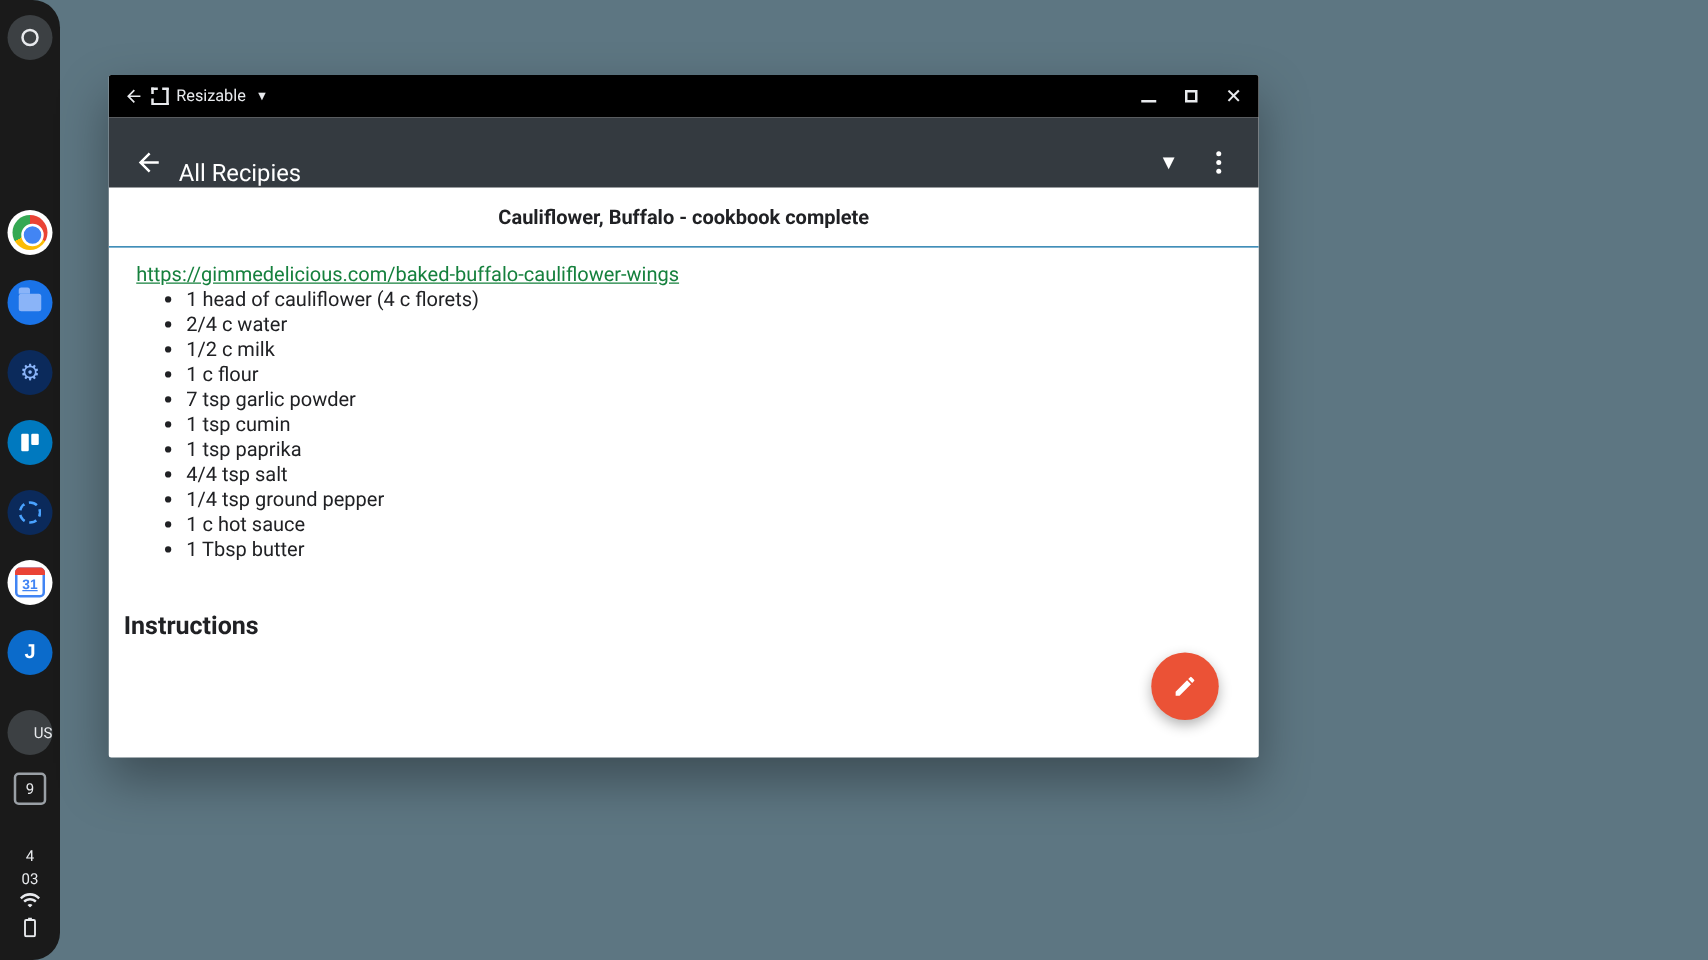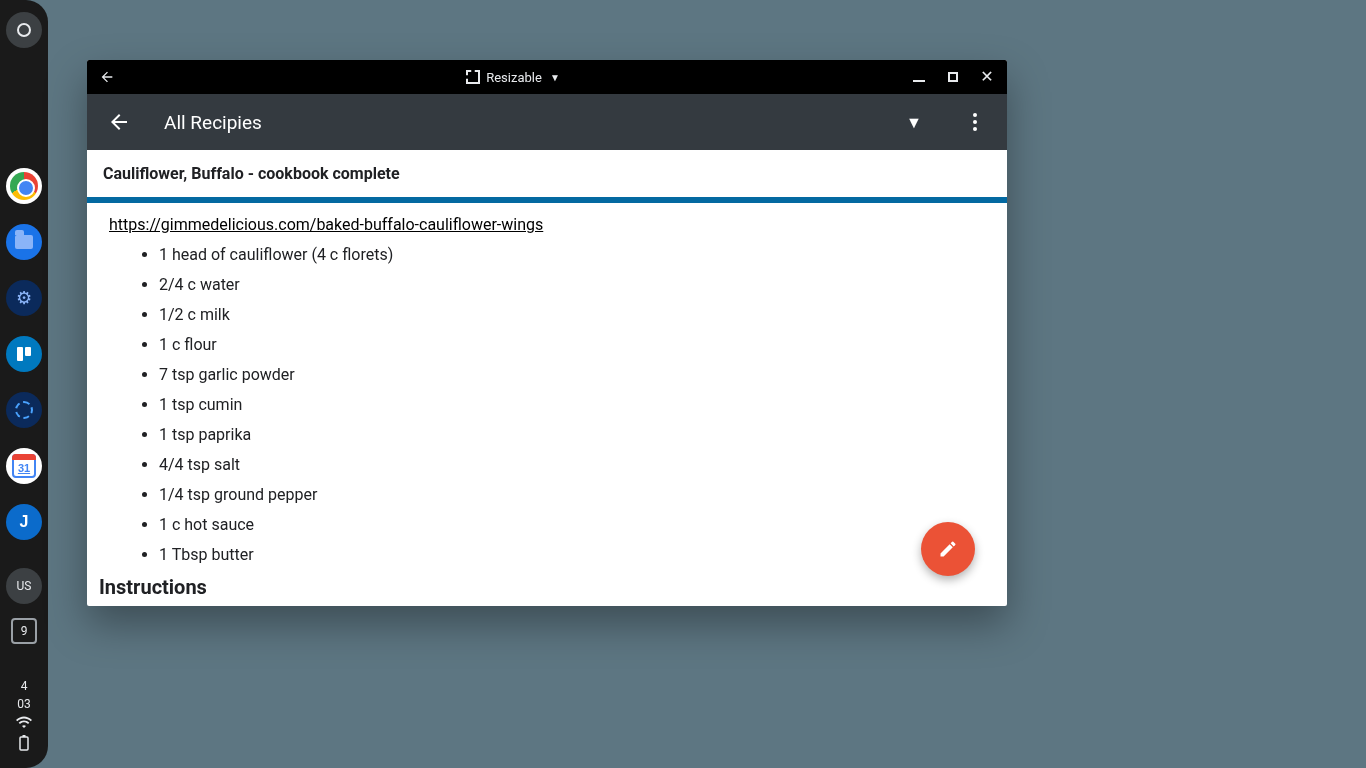--- a/index.html
+++ b/index.html
@@ -46,21 +46,21 @@
   .shelf .trello { background: #0079bf; }
   .shelf .signal { background: #0b2a5b; }
   .shelf .cal    { background: #fff; }
   .shelf .joplin { background: #0b6bcb; color: #fff; font-weight: bold; }
   .shelf .us-pill {
     width: 36px; height: 36px;
     border-radius: 50%;
     background: #3c4043;
     color: #e8eaed;
     font-size: 12px;
-    display: flex; align-items: center; justify-content: center;
+    display: flex; align-items: center; justify-content: flex-end;
     margin-top: 18px;
     cursor: pointer;
   }
   .shelf .date-box {
     width: 26px; height: 26px;
     border: 2px solid #9aa0a6;
     border-radius: 4px;
     color: #e8eaed;
     font-size: 12px;
     display: flex; align-items: center; justify-content: center;
@@ -119,72 +119,72 @@
   }
   .titlebar {
     height: 34px;
     background: #000;
     display: flex; align-items: center;
     color: #e8eaed;
     font-size: 13px;
     padding: 0 6px;
   }
   .titlebar .tb-left { display: flex; align-items: center; gap: 6px; }
-  .titlebar .tb-center { flex: 1; display: flex; align-items: center; justify-content: center; gap: 6px; cursor: pointer; }
+  .titlebar .tb-center { flex: 1; display: flex; align-items: center; justify-content: flex-start; gap: 6px; cursor: pointer; }
   .titlebar .tb-right { display: flex; align-items: center; gap: 6px; }
   .titlebar .tb-btn { width: 28px; height: 28px; display: flex; align-items: center; justify-content: center; cursor: pointer; color: #e8eaed; font-size: 14px; }
   .titlebar .resiz-icon {
     width: 14px; height: 14px;
     border: 2px dashed #e8eaed;
     border-right-style: solid;
     border-bottom-style: solid;
   }
   .titlebar .caret-down { font-size: 10px; margin-left: 2px; }
   .titlebar .min-line { width: 12px; height: 2px; background: #e8eaed; margin-top: 8px; }
   .titlebar .max-box { width: 10px; height: 10px; border: 2px solid #e8eaed; }
   .titlebar .close-x { font-size: 16px; line-height: 1; }
 
   .appbar {
     height: 56px;
     background: #343a40;
-    display: flex; align-items: center;
+    display: flex; align-items: flex-end;
     padding: 0 12px;
     color: #fff;
-    gap: 21px;
   }
   .appbar .back-arrow { width: 40px; height: 40px; display: flex; align-items: center; justify-content: center; cursor: pointer; }
   .appbar .title { font-size: 19px; font-weight: 400; margin-left: 4px; }
   .appbar .spacer { flex: 1; }
   .appbar .drop { width: 40px; height: 40px; display: flex; align-items: center; justify-content: center; cursor: pointer; font-size: 16px; }
   .appbar .kebab { width: 40px; height: 40px; display: flex; align-items: center; justify-content: center; cursor: pointer; flex-direction: column; gap: 3px; }
   .appbar .kebab span { width: 4px; height: 4px; background: #fff; border-radius: 50%; }
 
   .subheader {
     padding: 14px 16px;
     font-size: 16px;
     font-weight: 700;
     color: #202124;
-    border-bottom: 6px solid #0369a1;
+    border-bottom: 1px solid #0369a1;
+    text-align: center;
   }
 
   .content {
     flex: 1;
     overflow: hidden;
     padding: 12px 22px 0 22px;
     color: #202124;
     font-size: 16px;
     line-height: 1.25;
     position: relative;
   }
-  .content a { color: #000000; text-decoration: underline; }
+  .content a { color: #15803d; text-decoration: underline; }
   .content .sect-title { font-weight: 700; margin-top: 16px; margin-bottom: 10px; }
   .content ul { padding-left: 40px; }
-  .content ul li { margin: 10px; }
+  .content ul li { margin: 0; }
   .content ol { padding-left: 40px; }
-  .content h3.instr { font-size: 20px; font-weight: 700; margin-bottom: 14px; margin-left: -10px; }
+  .content h3.instr { font-size: 20px; font-weight: 700; margin-top: 38px; margin-bottom: 14px; margin-left: -10px; }
 
   .fab {
     position: absolute;
     right: 32px; bottom: 30px;
     width: 54px; height: 54px;
     border-radius: 50%;
     background: #eb5236;
     box-shadow: 0 4px 10px rgba(0,0,0,.3);
     display: flex; align-items: center; justify-content: center;
     cursor: pointer;

